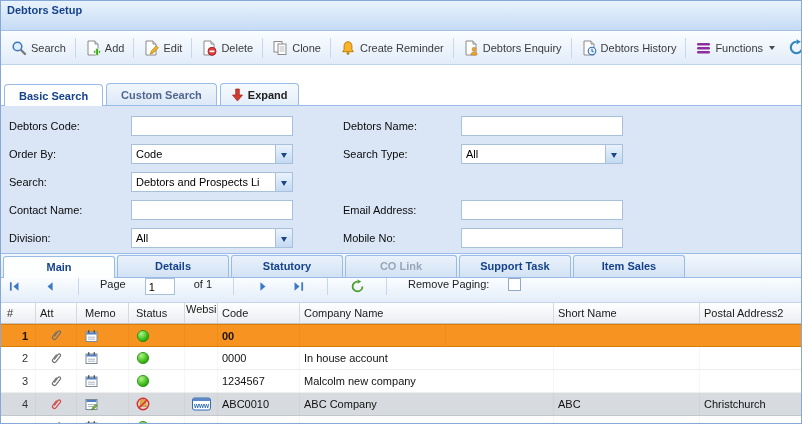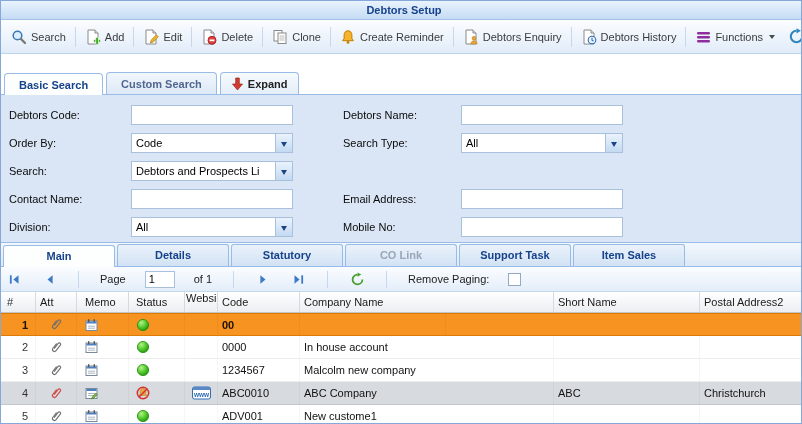--- a/index.html
+++ b/index.html
@@ -7,26 +7,25 @@
   body {
     font-family: "Liberation Sans", sans-serif;
     font-size: 11px;
     background:#fff;
     overflow:hidden;
   }
   .window { width:802px; height:424px; border:1px solid #86a8d8; display:flex; flex-direction:column; background:#fff; }
 
   
   .titlebar {
-    flex:none; height:19px;
+    flex:none; height:30px;
     background:linear-gradient(#e9f3fd,#c5dbf4);
     border-bottom:1px solid #a3c0e8;
     color:#15428b; font-weight:bold;
     padding:3px 0 0 6px;
-    text-align:center;
   }
 
   
   .toolbar {
     flex:none; height:34px;
     background:linear-gradient(#fbfdff,#e1ecf9);
     border-bottom:1px solid #bed3ec;
     display:flex; align-items:center; padding:16px 4px; gap:1px;
     white-space:nowrap; overflow:hidden; position:relative;
   }
@@ -93,21 +92,21 @@
     background:linear-gradient(#eaf2fb,#d2e2f4);
   }
   .gtab.active { background:#fdfefe; position:relative; top:1px; }
   .gtab.disabled { color:#9aa5b8; }
 
   
   .paging {
     flex:none; height:25px;
     background:linear-gradient(#fbfdff,#e3edf9);
     border-bottom:1px solid #c5d6ea;
-    display:flex; align-items:center; padding:0 5px; gap:19px; color:#222;
+    display:flex; padding:0 5px; gap:19px; color:#222;
   }
   .pbtn { display:flex; width:16px; height:16px; align-items:center; justify-content:center; }
   .psep { width:1px; height:17px; background:#c7d8ec; margin:0 2px; }
   .page-input {
     width:30px; height:17px; border:1px solid #a9c0dd; background:#fff;
     font-family:"Liberation Sans",sans-serif; font-size:11px; padding:0 3px;
   }
   .checkbox { width:13px; height:13px; border:1px solid #93a9c4; background:#fff; display:inline-block; }
 
   

